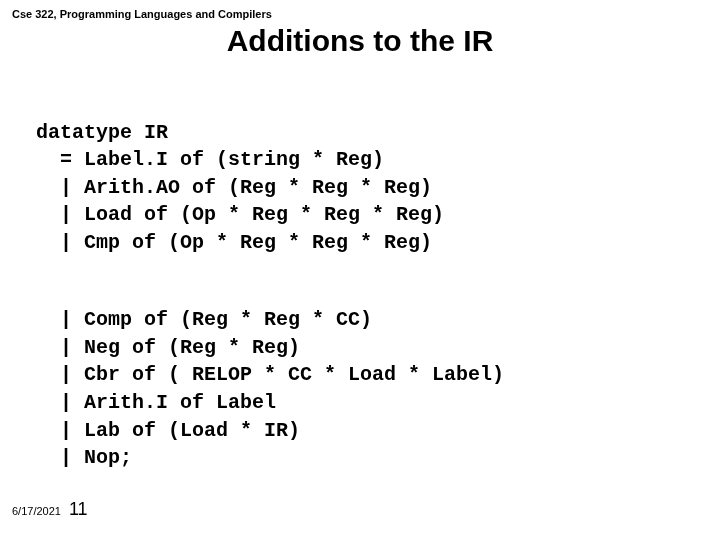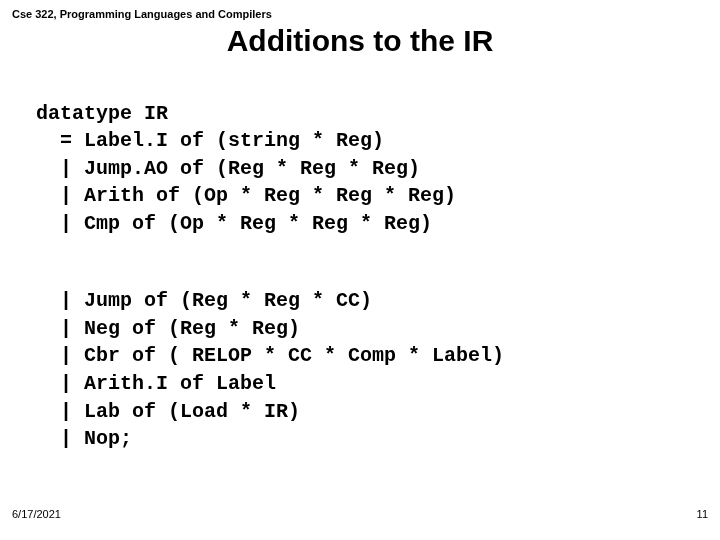--- a/index.html
+++ b/index.html
@@ -20,70 +20,70 @@
       font-weight: bold;
       color: #000;
       margin-bottom: 4px;
     }
     .title {
       font-size: 30px;
       font-weight: bold;
       color: #000;
       text-align: center;
       margin-top: 2px;
-      margin-bottom: 14px;
+      margin-bottom: 33px;
     }
     .code-block {
       font-family: "Courier New", Courier, monospace;
       font-size: 20px;
       font-weight: bold;
       color: #000;
       line-height: 1.38;
       padding-left: 24px;
       white-space: pre;
     }
     .gap {
       height: 22px;
     }
     .footer {
       position: absolute;
       bottom: 8px;
       left: 12px;
       right: 12px;
       display: flex;
-      justify-content: space-between;
+      justify-content: flex-start;
       align-items: baseline;
       gap: 8px;
     }
     .date {
       font-size: 11px;
       color: #000;
     }
     .pageno {
-      font-size: 11px;
+      font-size: 18px;
       color: #000;
     }
   </style>
 </head>
 <body>
 
 <div class="slide">
   <div class="course-label">Cse 322, Programming Languages and Compilers</div>
   <div class="title">Additions to the IR</div>
 
   <div class="code-block">
 <span>datatype IR</span>
 <span>  = Label.I of (string * Reg)</span>
-<span>  | Jump.AO of (Reg * Reg * Reg)</span>
-<span>  | Arith of (Op * Reg * Reg * Reg)</span>
+<span>  | Arith.AO of (Reg * Reg * Reg)</span>
+<span>  | Load of (Op * Reg * Reg * Reg)</span>
 <span>  | Cmp of (Op * Reg * Reg * Reg)</span>
 <div class="gap"></div>
-<span>  | Jump of (Reg * Reg * CC)</span>
+<span>  | Comp of (Reg * Reg * CC)</span>
 <span>  | Neg of (Reg * Reg)</span>
-<span>  | Cbr of ( RELOP * CC * Comp * Label)</span>
+<span>  | Cbr of ( RELOP * CC * Load * Label)</span>
 <span>  | Arith.I of Label</span>
 <span>  | Lab of (Load * IR)</span>
 <span>  | Nop;</span>
   </div>
 
   <div class="footer">
     <span class="date">6/17/2021</span>
     <span class="pageno">11</span>
   </div>
 </div>

